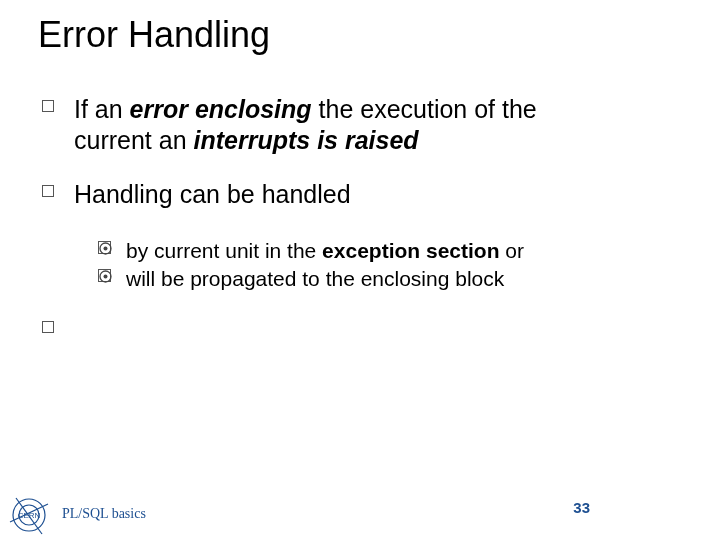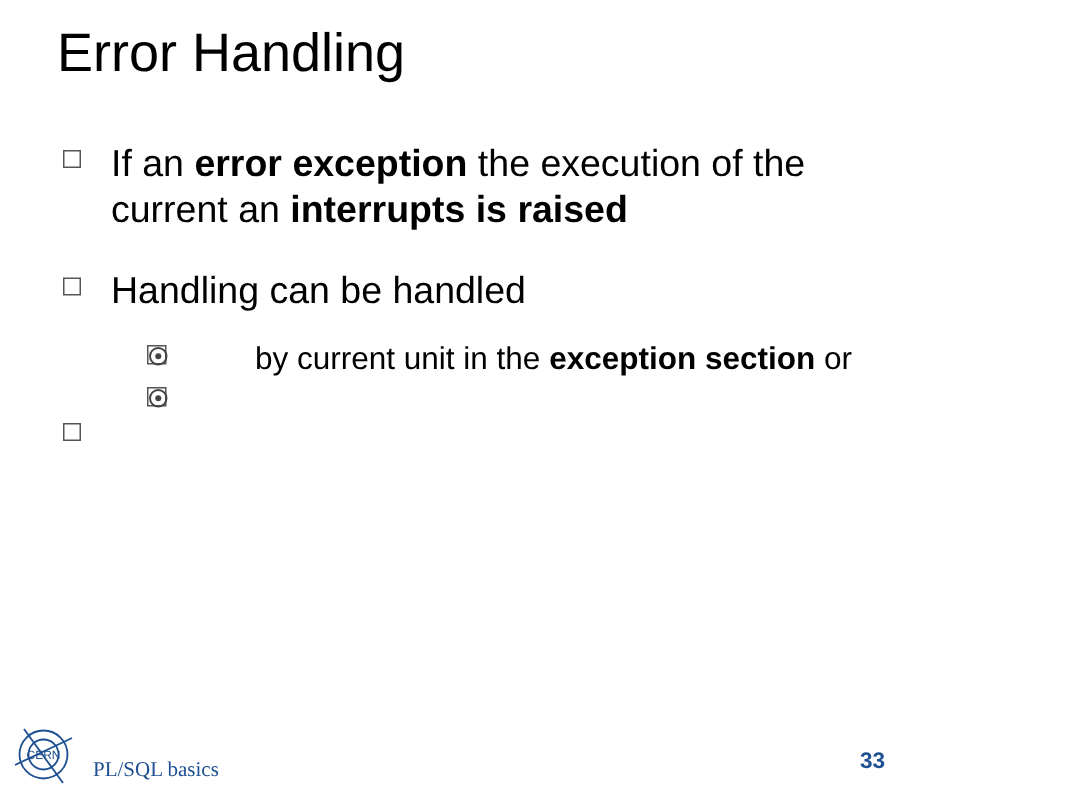--- a/index.html
+++ b/index.html
@@ -2,54 +2,54 @@
 <html><head>
 <meta charset="utf-8">
 <style>
   * { margin: 0; padding: 0; box-sizing: border-box; }
   html, body { width: 720px; height: 540px; background: #fff; font-family: Arial, Helvetica, sans-serif; color: #000; overflow: hidden; }
   .slide { position: relative; width: 608px; height: 540px; }
   .title { position: absolute; top: 14px; left: 38px; font-size: 36px; font-weight: 400; color: #000; }
   .body-area { position: absolute; top: 94px; left: 42px; right: 40px; }
   .lvl1 { font-size: 25px; line-height: 1.25; color: #000; margin-bottom: 22px; padding-left: 32px; position: relative; }
   .lvl1 .bullet { position: absolute; left: 0; top: 6px; width: 12px; height: 12px; border: 1.5px solid #555; background: transparent; }
-  .lvl1-text .bold { font-weight: 700; }
-  .lvl2-list { margin-top: 16px; margin-left: 24px; margin-bottom: 8px; text-align: right; }
+  .lvl1-text .bold { font-weight: 700; font-style: italic; }
+  .lvl2-list { margin-top: 27px; margin-left: 24px; margin-bottom: 8px; }
   .lvl2 { font-size: 21px; line-height: 1.35; color: #000; padding-left: 28px; position: relative; }
   .lvl2 .bullet { position: absolute; left: 0; top: 4px; width: 13px; height: 13px; }
   .lvl2 .bullet svg { display: block; }
   .lvl2-text .bold { font-weight: 700; }
   .footer { position: absolute; bottom: 0; left: 0; right: 0; height: 52px; }
-  .logo { position: absolute; left: 8px; bottom: 16px; width: 42px; height: 42px; text-align: right; }
+  .logo { position: absolute; left: 8px; bottom: 4px; width: 42px; height: 42px; text-align: right; }
   .logo svg { display: block; }
   .footer-text { position: absolute; left: 62px; bottom: 18px; font-size: 14px; color: #1d4f91; font-family: Liberation Serif, serif; }
   .page-num { position: absolute; right: 18px; bottom: 24px; font-size: 15px; color: #1d4f91; font-weight: 700; }
 </style>
 </head>
 <body>
 
 <div class="slide">
   <div class="title">Error Handling</div>
 
   <div class="body-area">
 
-  <div class="lvl1"><span class="bullet"></span><span class="lvl1-text"><span><span>If an </span><span class="bold">error</span><span> </span><span class="bold">exception</span><span> the execution of the current an </span><span class="bold">interrupts is raised</span></span></span></div>
+  <div class="lvl1"><span class="bullet"></span><span class="lvl1-text"><span><span>If an </span><span class="bold">error</span><span> </span><span class="bold">enclosing</span><span> the execution of the current an </span><span class="bold">interrupts is raised</span></span></span></div>
       <div class="lvl1"><span class="bullet"></span><span class="lvl1-text"><span><span>Handling can be handled</span></span></span><div class="lvl2-list">
           <div class="lvl2"><span class="bullet">
               <svg width="13" height="13" viewBox="0 0 13 13">
                 <circle cx="6.5" cy="6.5" r="5.5" fill="none" stroke="#444" stroke-width="1.3"></circle>
                 <circle cx="6.5" cy="6.5" r="2" fill="#444"></circle>
               </svg>
             </span><span class="lvl2-text"><span><span>by current unit in the </span><span class="bold">exception section</span><span> or</span></span></span></div>
           <div class="lvl2"><span class="bullet">
               <svg width="13" height="13" viewBox="0 0 13 13">
                 <circle cx="6.5" cy="6.5" r="5.5" fill="none" stroke="#444" stroke-width="1.3"></circle>
                 <circle cx="6.5" cy="6.5" r="2" fill="#444"></circle>
               </svg>
-            </span></div>
+            </span><span class="lvl2-text"><span><span>will be propagated to the enclosing block</span></span></span></div>
         </div></div>
       <div class="lvl1"><span class="bullet"></span></div>
     </div>
 
   <div class="footer">
     <div class="logo">
       <svg viewBox="0 0 42 42" width="42" height="42">
         <circle cx="21" cy="21" r="16" fill="none" stroke="#1d4f91" stroke-width="1.2"></circle>
         <circle cx="21" cy="21" r="10" fill="none" stroke="#1d4f91" stroke-width="1.2"></circle>
         <line x1="2" y1="28" x2="40" y2="10" stroke="#1d4f91" stroke-width="1.2"></line>

